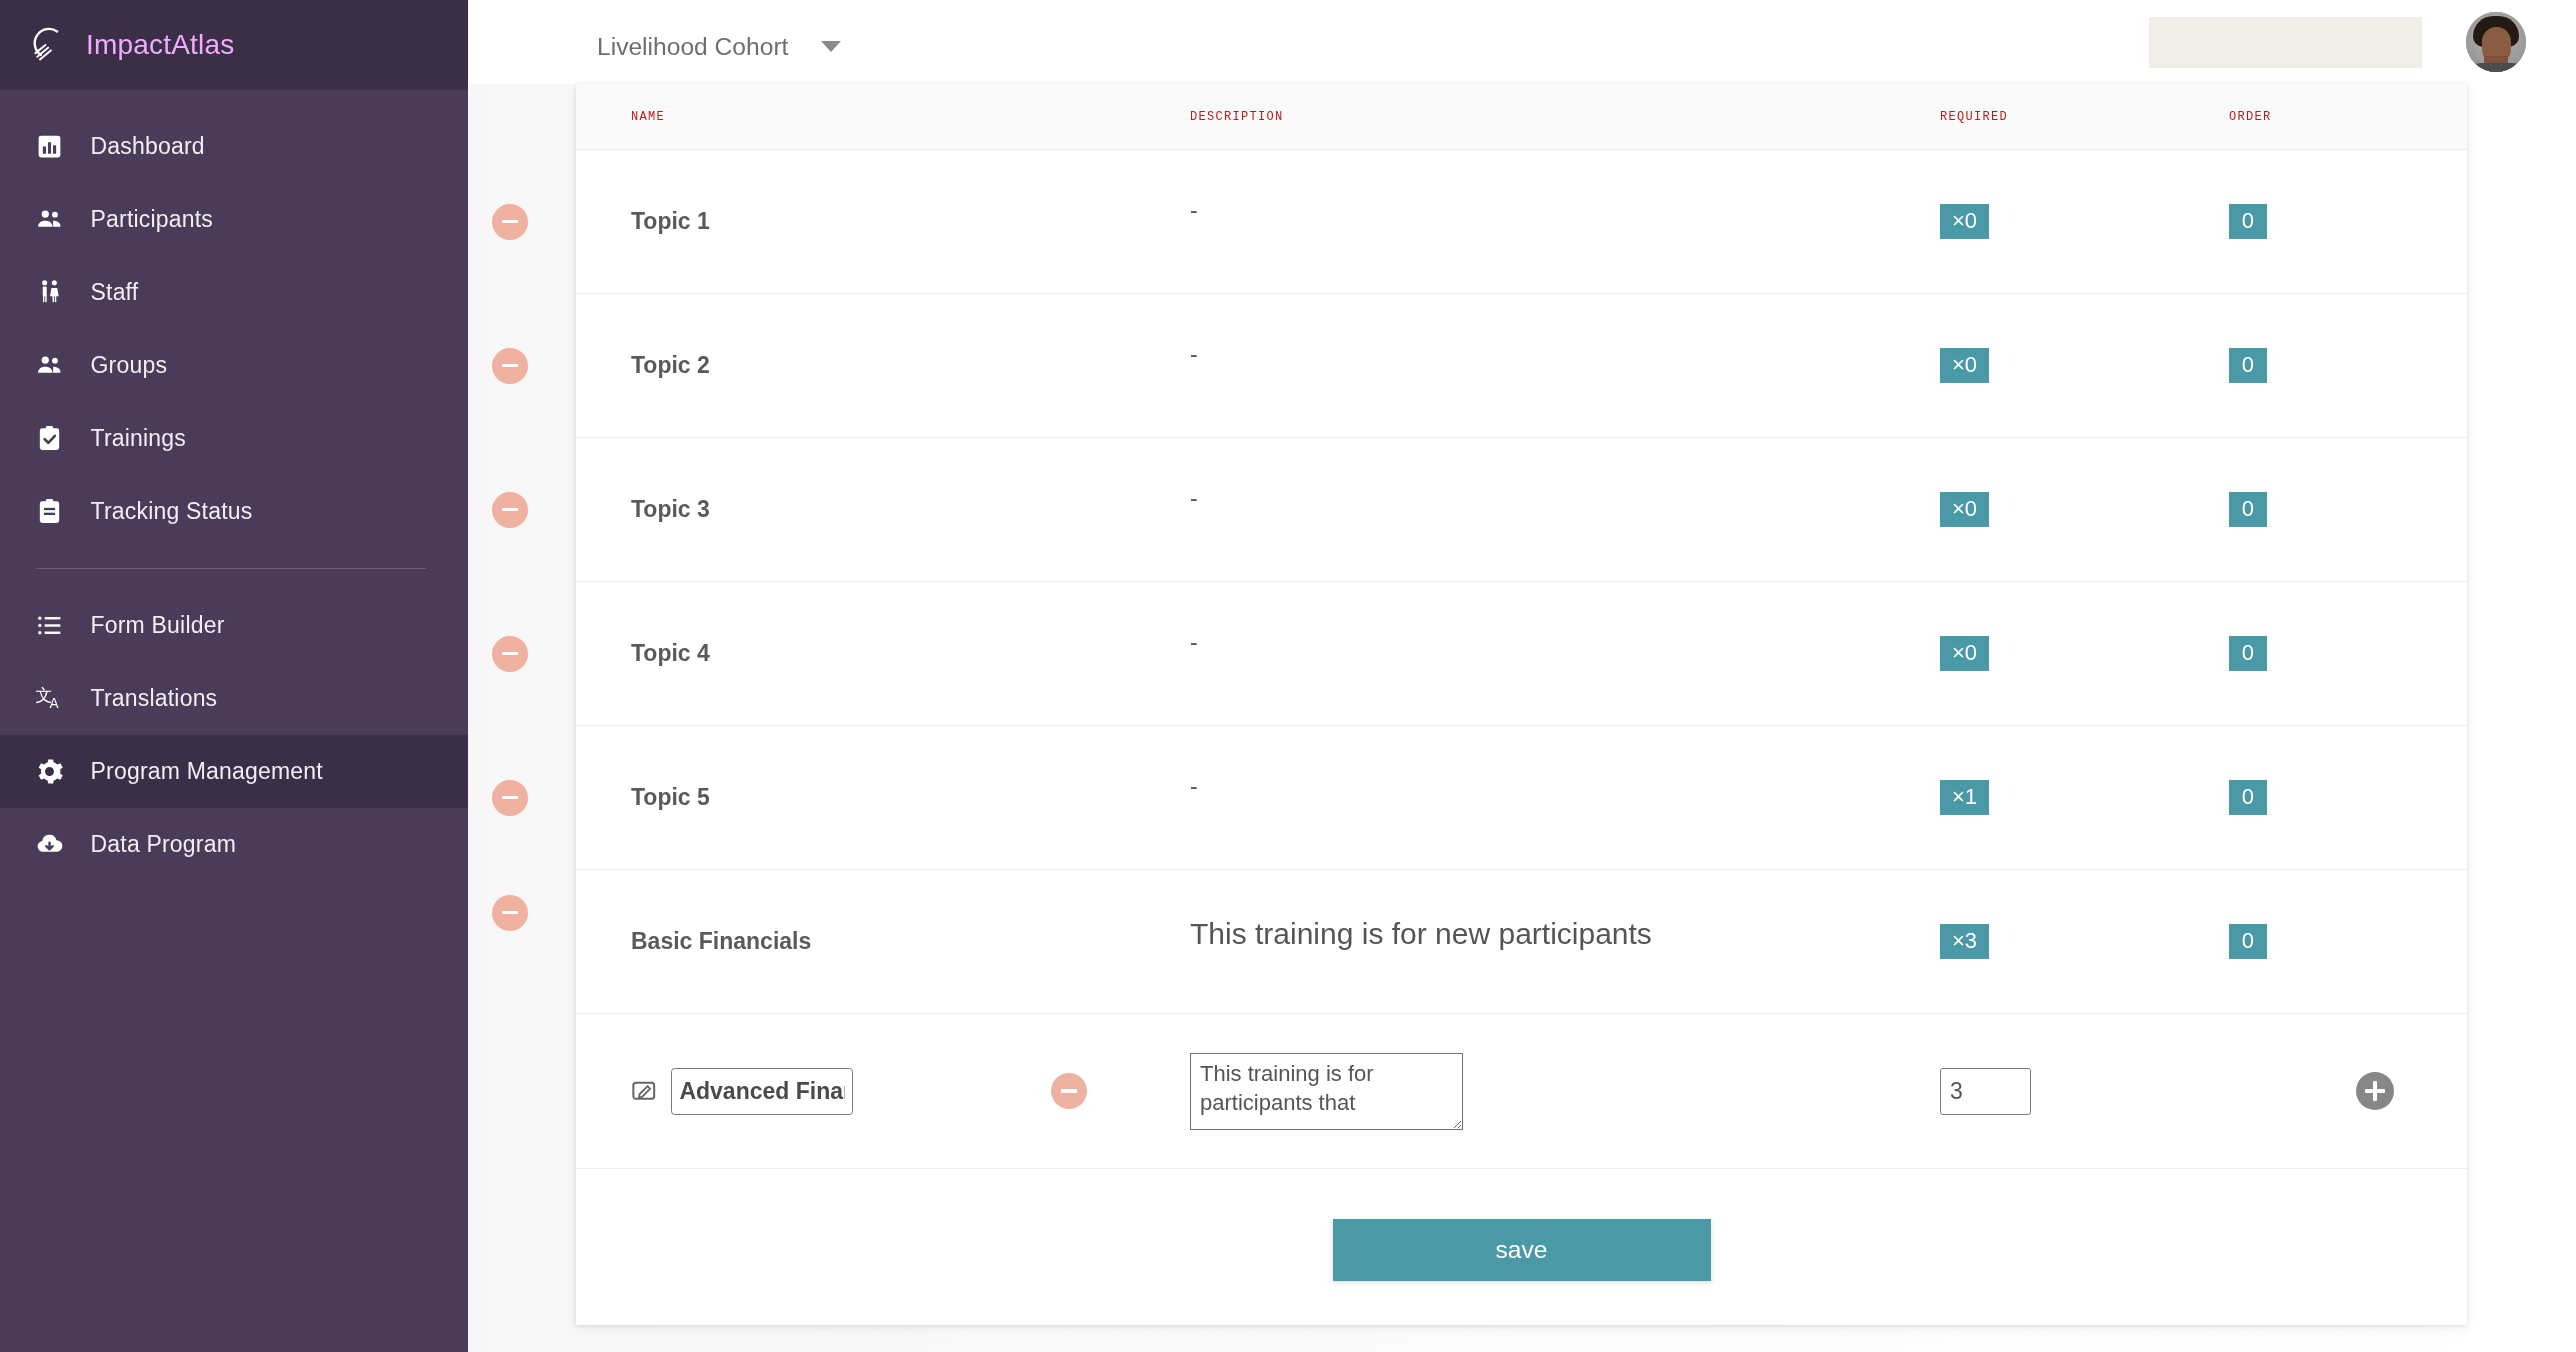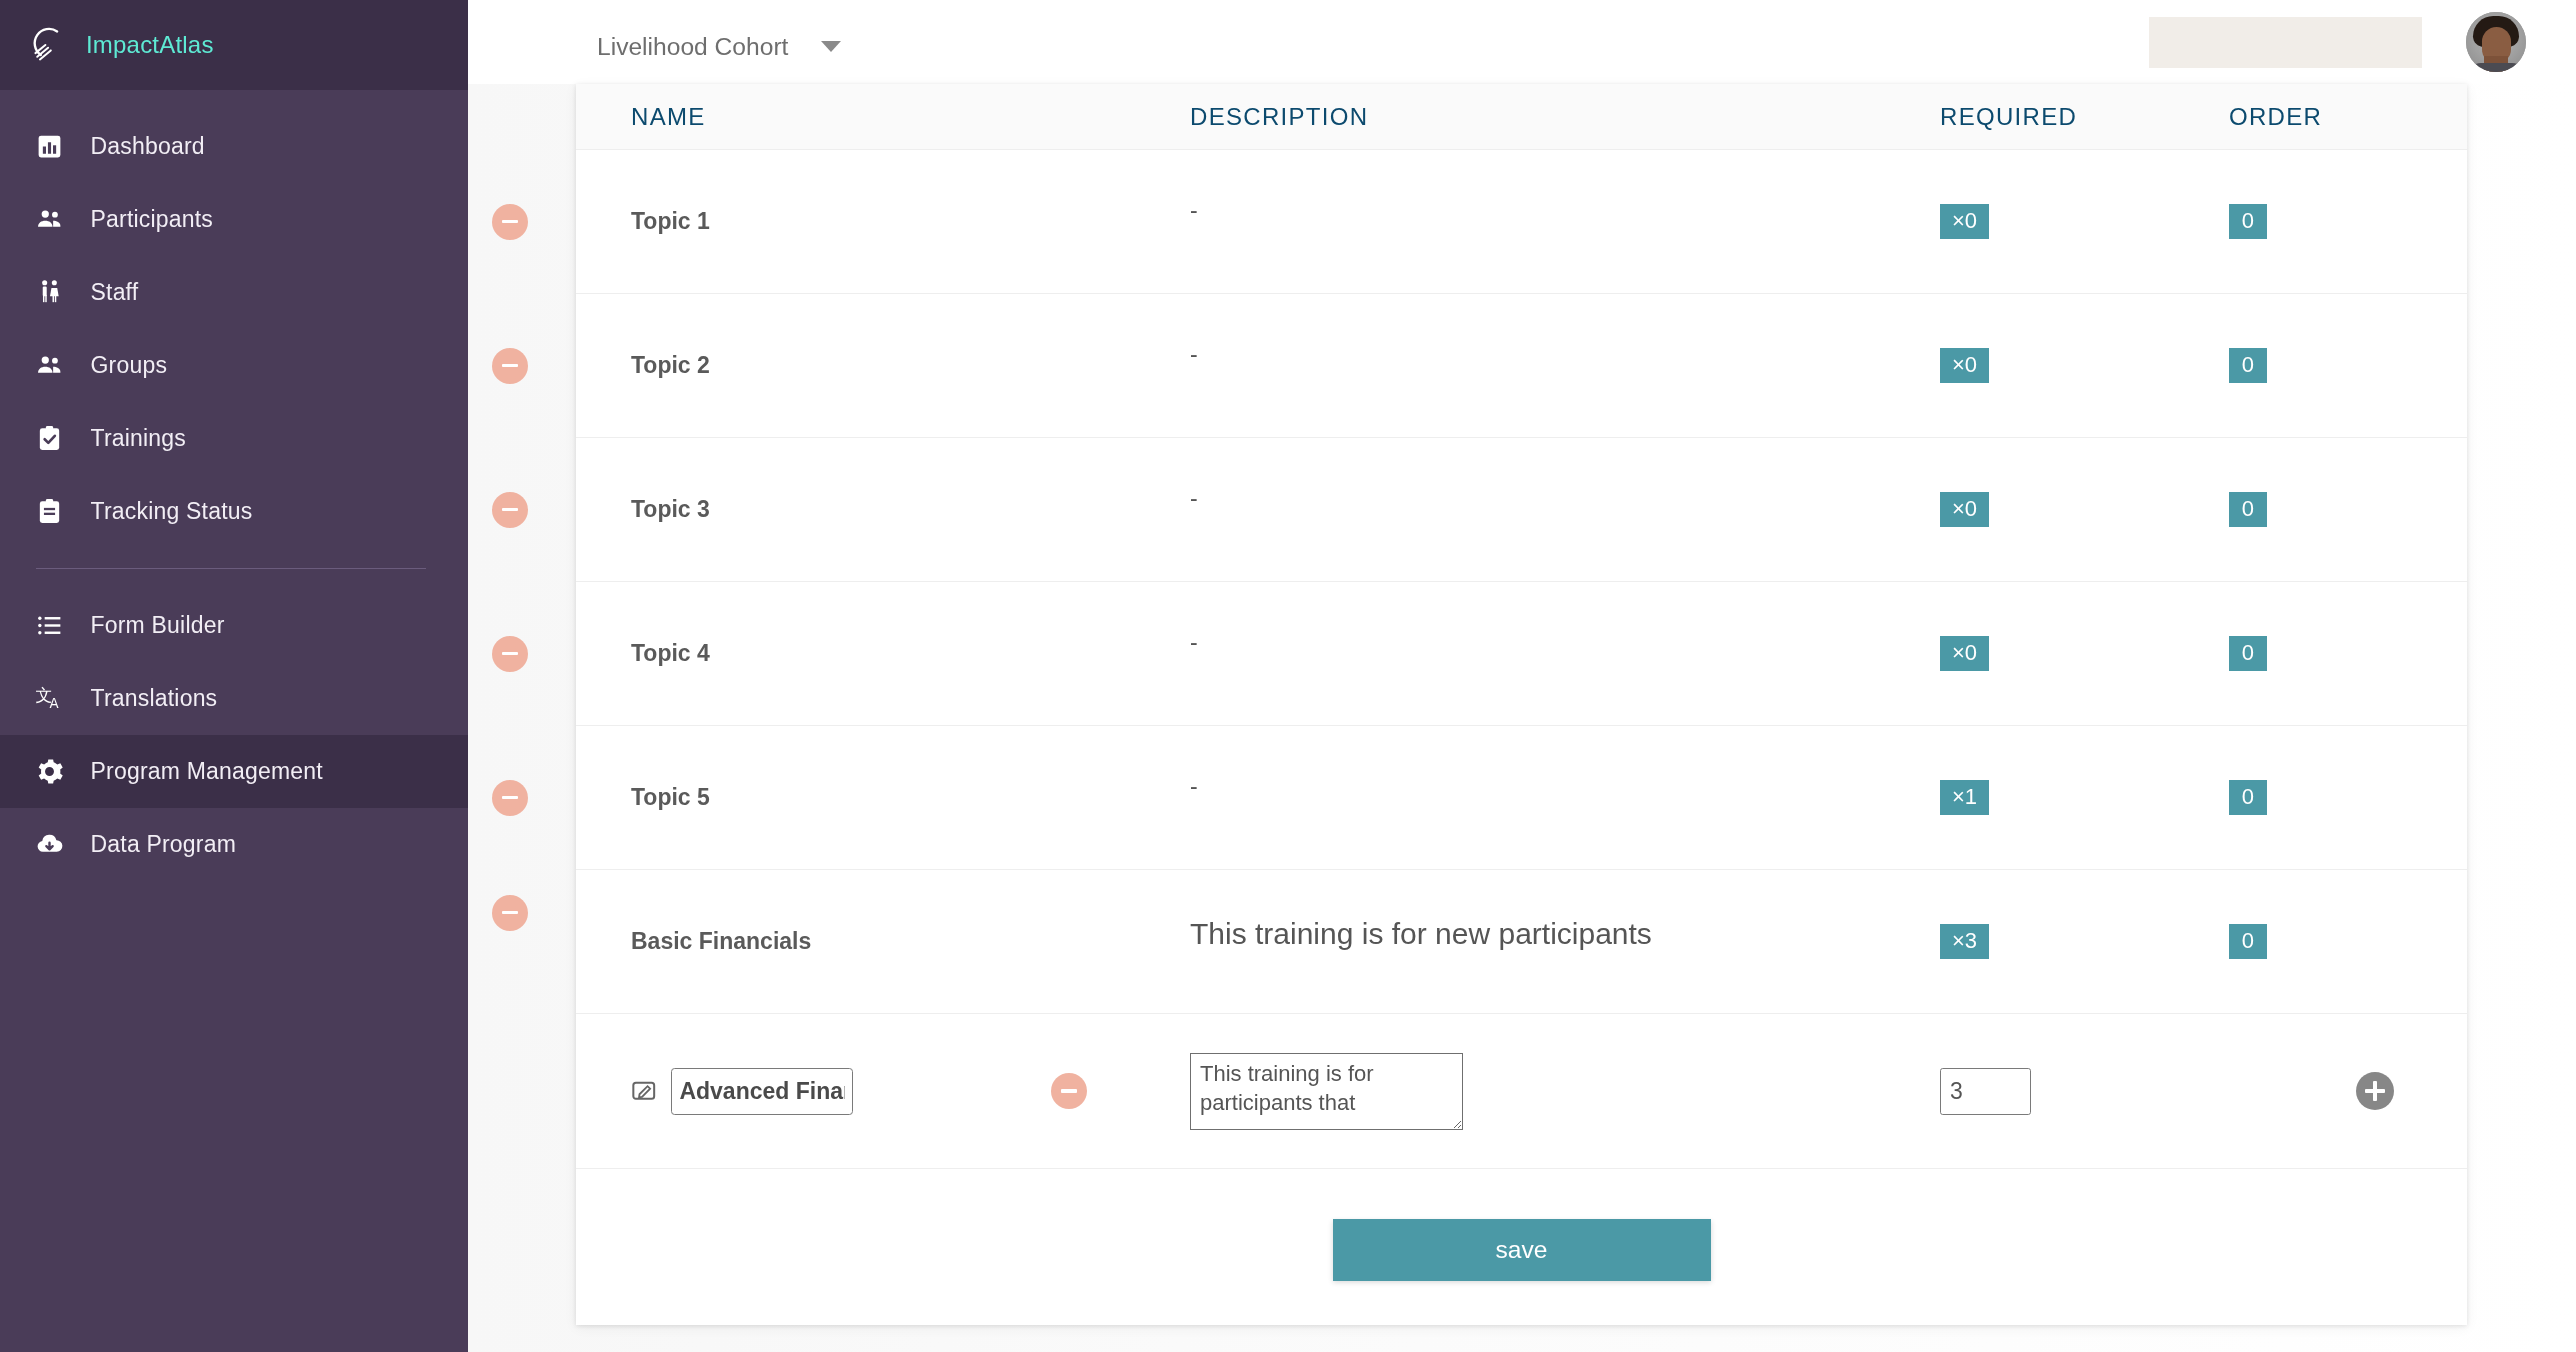--- a/index.html
+++ b/index.html
@@ -21,21 +21,21 @@
   }
   .sidebar-brand {
     height: 90px;
     background: #3b2f48;
     display: flex; align-items: center;
     padding-left: 30px;
     gap: 18px;
   }
   .brand-logo { width: 38px; height: 38px; flex: 0 0 38px; position: relative; }
   .brand-name {
-    color: #5eead4; font-size: 24px; letter-spacing: 0.2px;
+    color: #f0abfc; font-size: 28px; letter-spacing: 0.2px;
   }
   .nav-list { padding-top: 20px; }
   .nav-item {
     display: flex; align-items: center;
     height: 73px;
     padding-left: 34px;
     gap: 25.5px;
     color: #f2eef5;
     cursor: pointer;
   }
@@ -109,23 +109,24 @@
   }
 
   
   .thead {
     height: 66px;
     background: #fafafa;
     border-bottom: 0.9px solid #eeeeee;
     display: flex; align-items: center;
   }
   .th {
-    font-size: 24px; color: #0c4a6e;
+    font-size: 12px; color: #b91c1c;
     letter-spacing: 1.3px;
     text-transform: uppercase;
+    font-family: Liberation Mono, monospace;
   }
   .col-name   { width: 559px; padding-left: 55px; }
   .col-desc   { width: 766px; padding-left: 55px; }
   .col-req    { width: 301px; padding-left: 39px; }
   .col-order  { width: 182px; padding-left: 27px; }
   .col-act    { flex: 1; }
 
   .row {
     display: flex;
     border-bottom: 0.9px solid #eeeeee;

